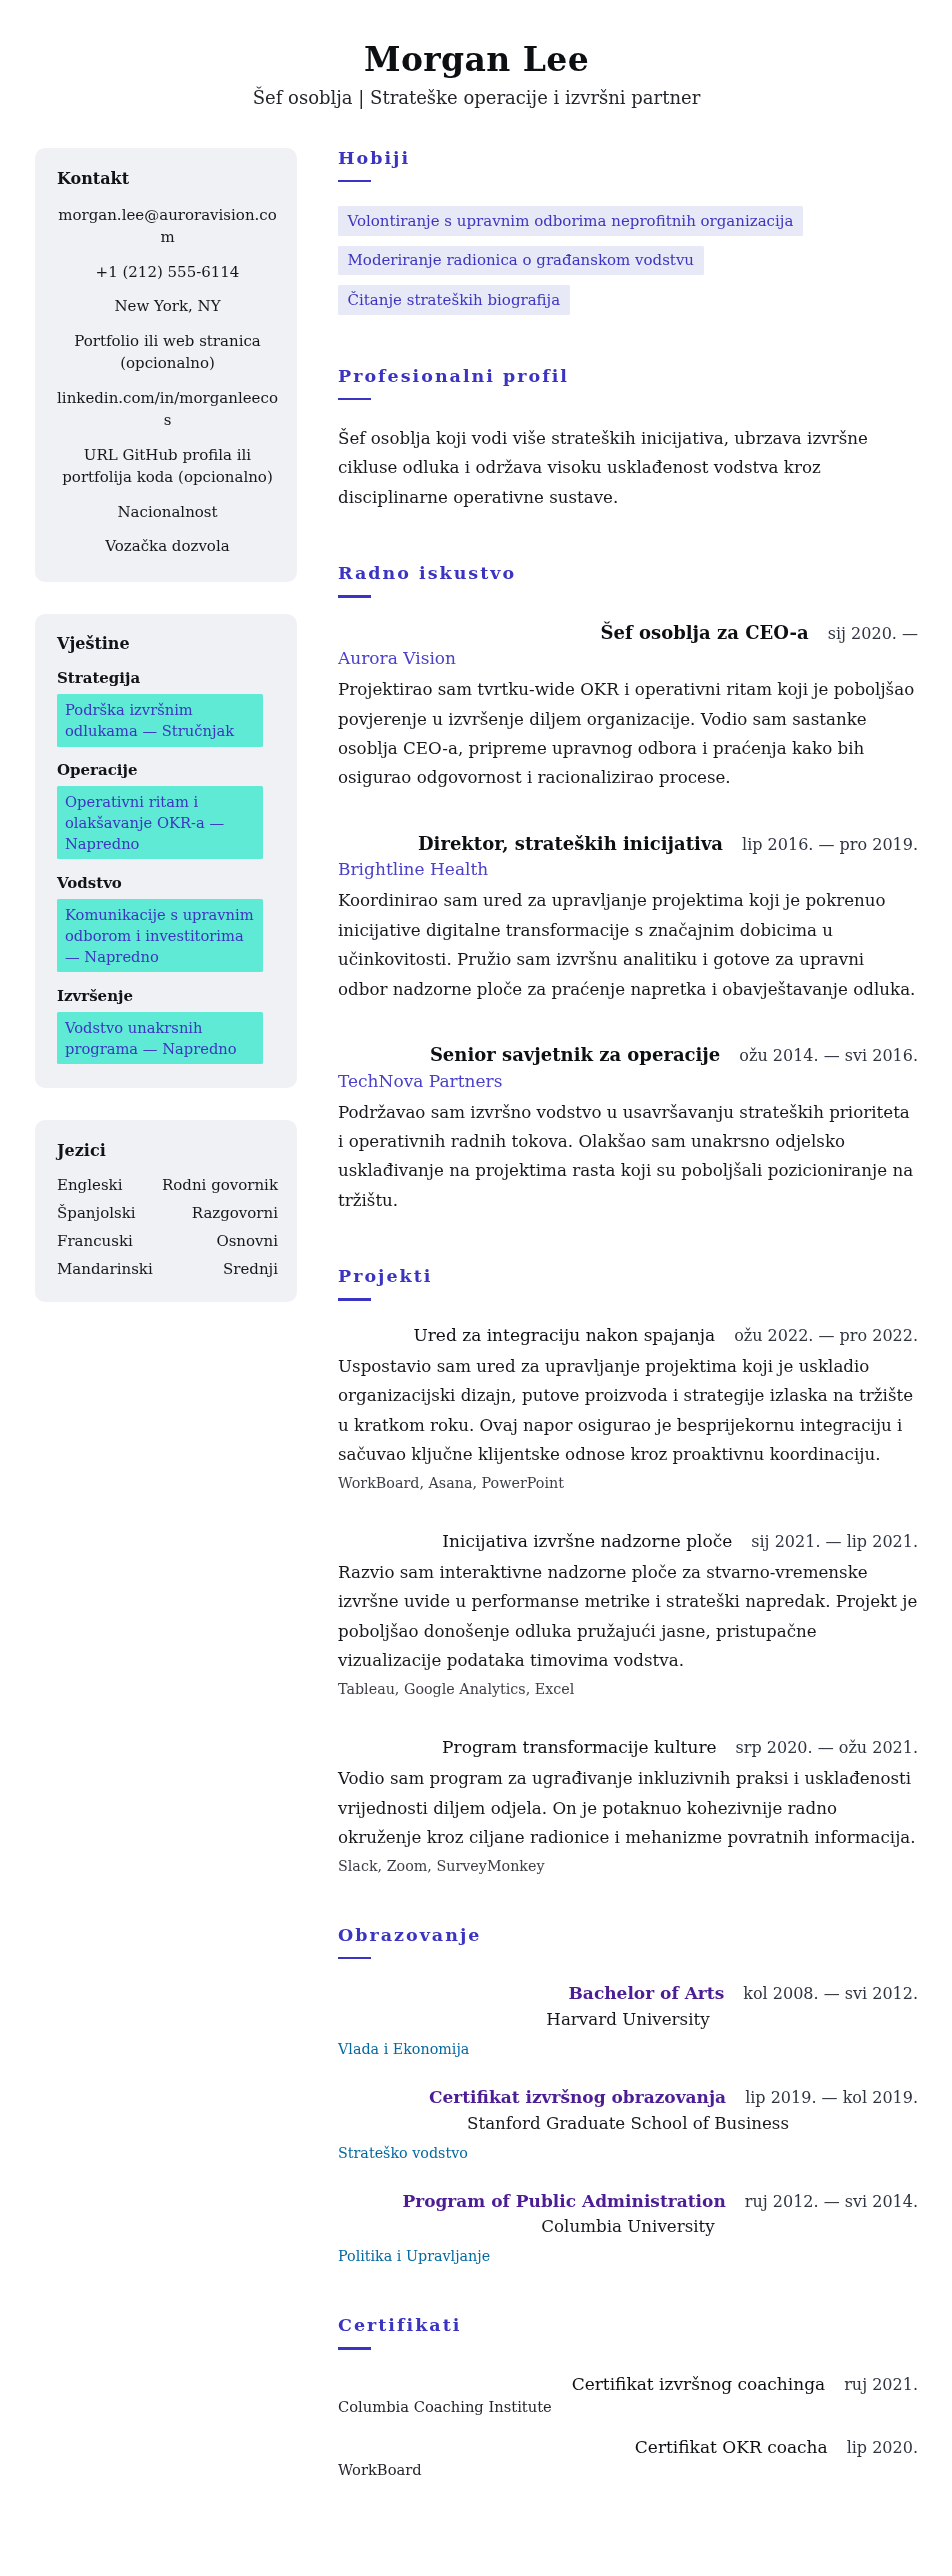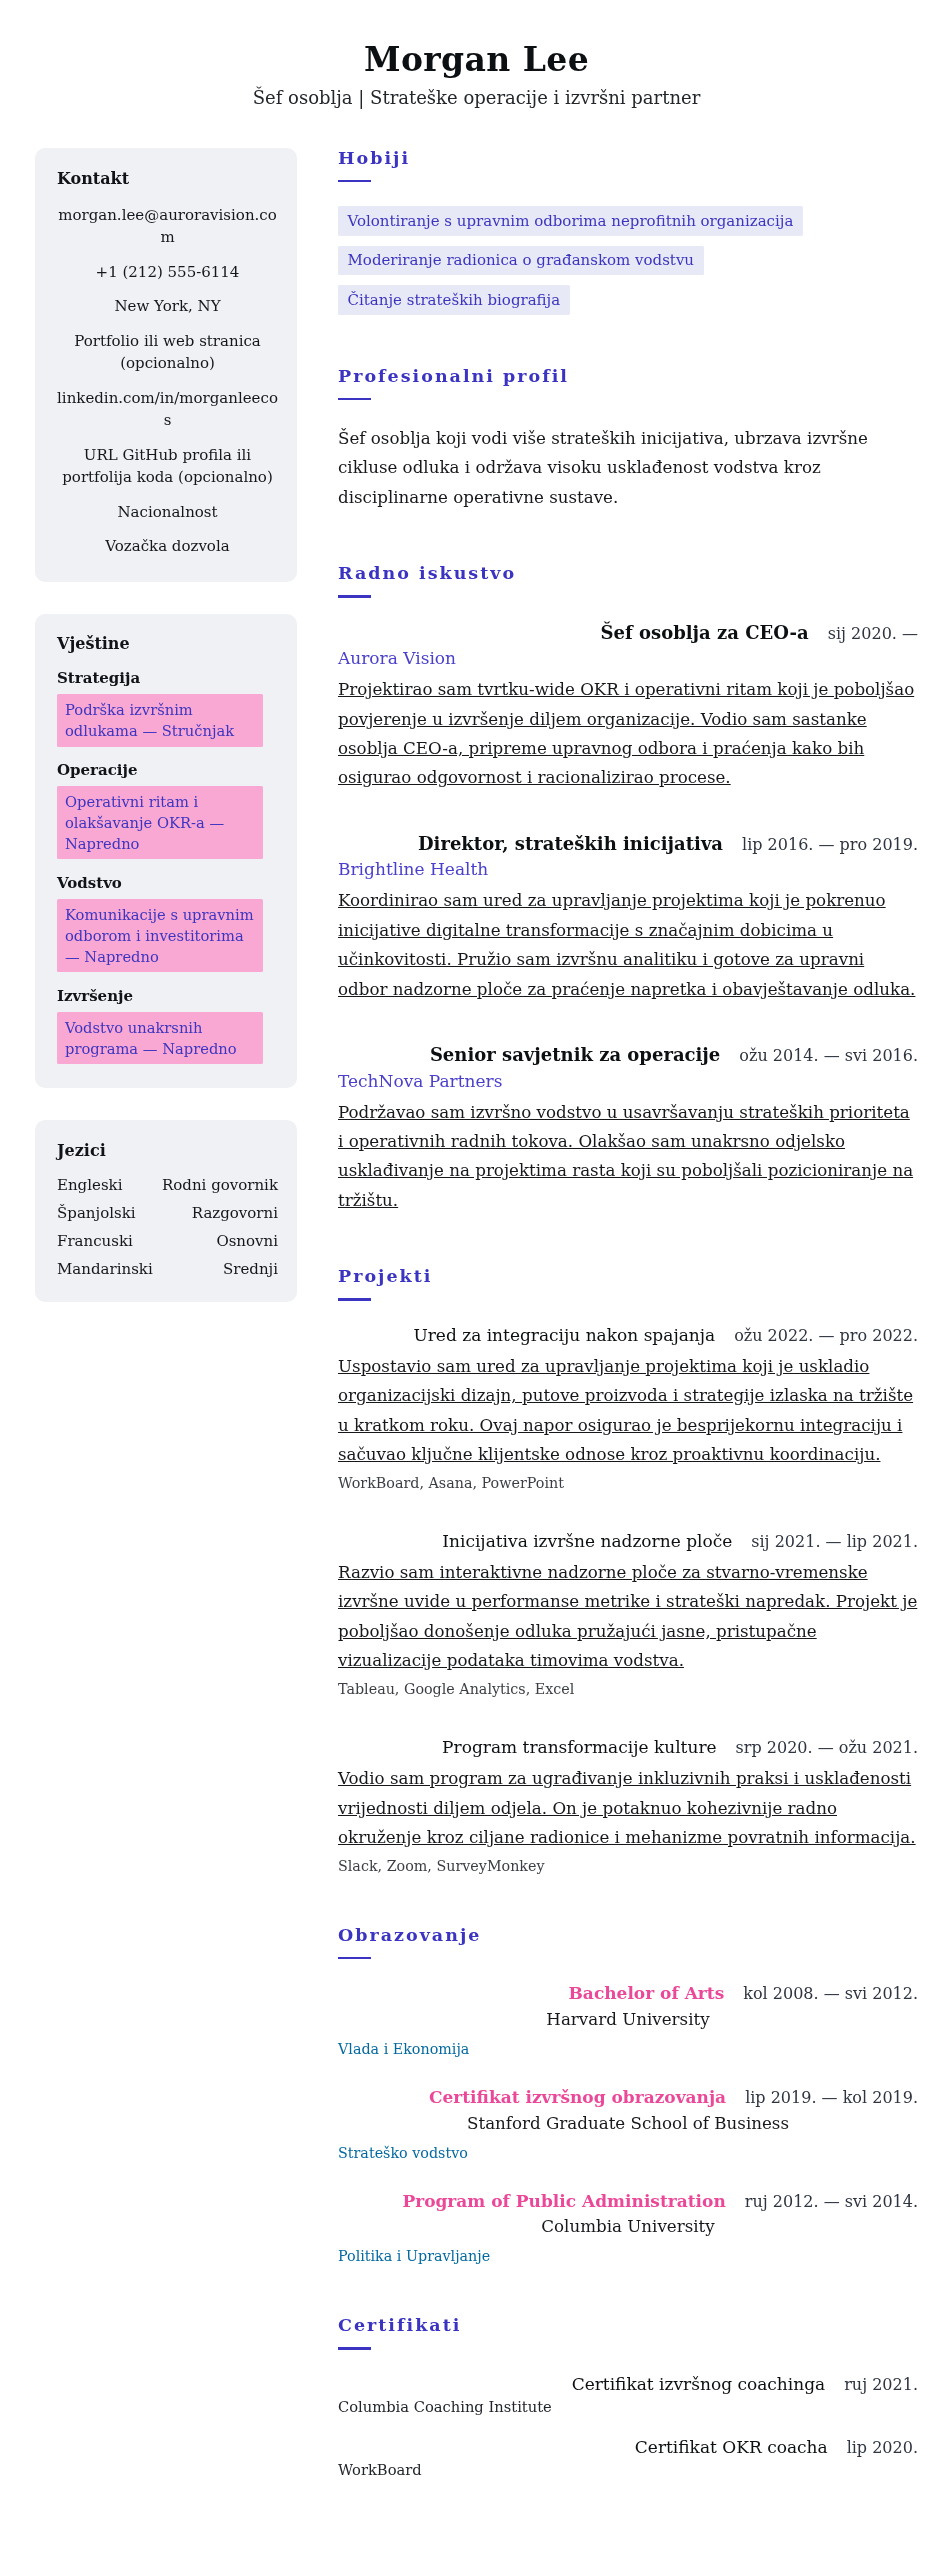--- a/index.html
+++ b/index.html
@@ -22,21 +22,21 @@
   .main { flex: 1 1 auto; margin-left: 41px; min-width: 0; }
 
   
   .side-box { background: #f0f1f4; border-radius: 10px; padding: 20.6px 19px 24px 22px; margin-bottom: 32px; }
   .side-title { font-size: 16px; font-weight: bold; color: #101318; margin-bottom: 16px; }
   .side-item { font-size: 15px; line-height: 1.5; margin-bottom: 12px; color: #14171c; overflow-wrap: anywhere; text-align: center; }
   .side-item:last-child { margin-bottom: 0; }
   .skill-label { font-size: 15px; font-weight: bold; color: #101318; margin: 14.3px 0 7.1px; }
   .skill-label.first { margin-top: 0; }
   .skill-chip {
-    display: table; background: #f9a8d4; color: #3d35c0;
+    display: table; background: #5eead4; color: #3d35c0;
     font-size: 14.7px; line-height: 1.45; padding: 4.8px 8px;
     border-radius: 1.6px; max-width: 206px;
   }
   .lang-row { display: flex; justify-content: space-between; align-items: baseline; font-size: 15px; margin-bottom: 10.3px; }
   .lang-row:last-child { margin-bottom: 0; }
   .lang-level { text-align: right; color: #14171c; }
 
   
   .section { margin-bottom: 51px; }
   .sec-title { font-size: 17.5px; font-weight: bold; color: #3b34c2; letter-spacing: 2px; }
@@ -48,24 +48,24 @@
   }
   .chip:last-child { margin-bottom: 0; }
 
   .profile-text, .desc { font-size: 16.7px; line-height: 1.76; color: #16181c; }
 
   .entry { margin-bottom: 40px; }
   .entry:last-child { margin-bottom: 0; }
   .entry-head { display: flex; justify-content: flex-end; align-items: baseline; }
   .role { font-size: 18px; font-weight: bold; color: #0d1013; }
   .proj-name, .cert-name { font-size: 17px; color: #0d1013; }
-  .degree { font-size: 17px; font-weight: bold; color: #ec4899; }
+  .degree { font-size: 17px; font-weight: bold; color: #4c1d95; }
   .date { font-size: 16px; color: #2e3440; white-space: nowrap; margin-left: 19px; }
   .company { font-size: 17px; color: #4a40cb; margin-top: 5.6px; }
-  .desc { margin-top: 7.1px; text-decoration: underline; }
+  .desc { margin-top: 7.1px; }
   .tools { font-size: 14.3px; color: #3b3e45; margin-top: 5.6px; }
   .school { font-size: 16.7px; color: #16181c; margin-top: 5.6px; text-align: center; }
   .field { font-size: 14.3px; color: #0369a1; margin-top: 12px; }
   .issuer { font-size: 14.7px; color: #22252b; margin-top: 4px; }
   .edu-entry { margin-bottom: 30px; }
   .cert-entry { margin-bottom: 22px; }
 </style>
 </head>
 <body>
 

